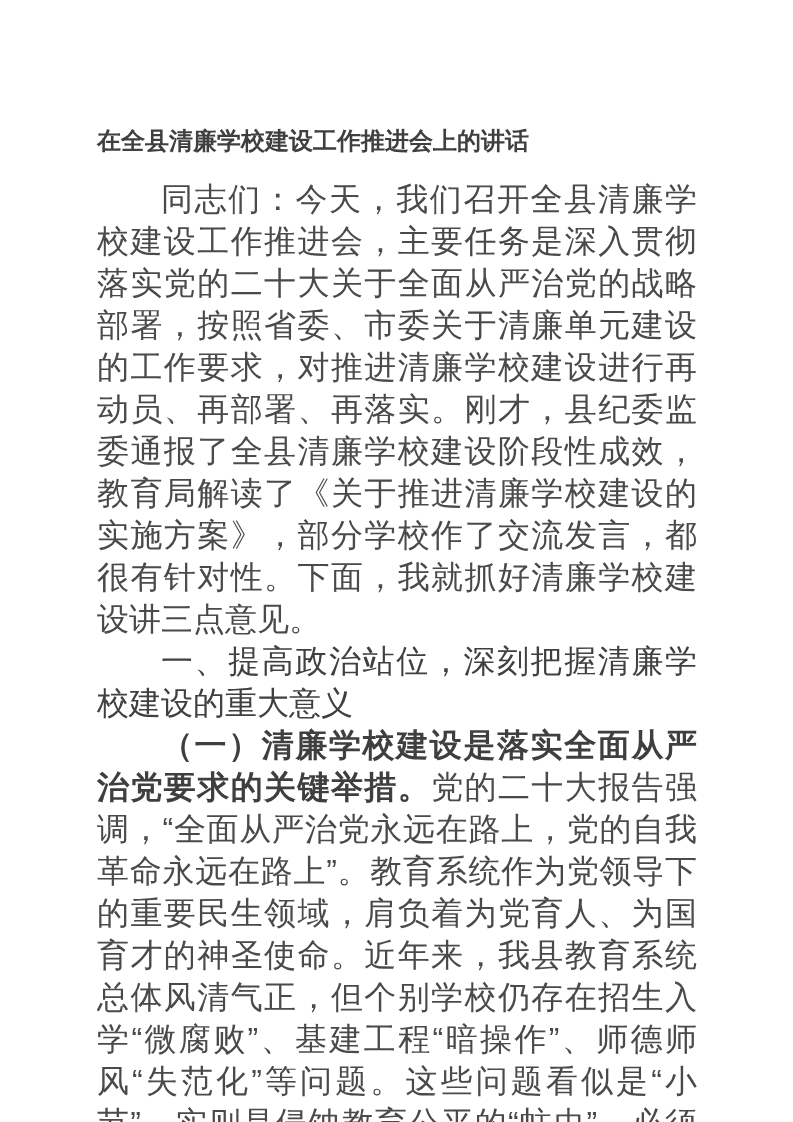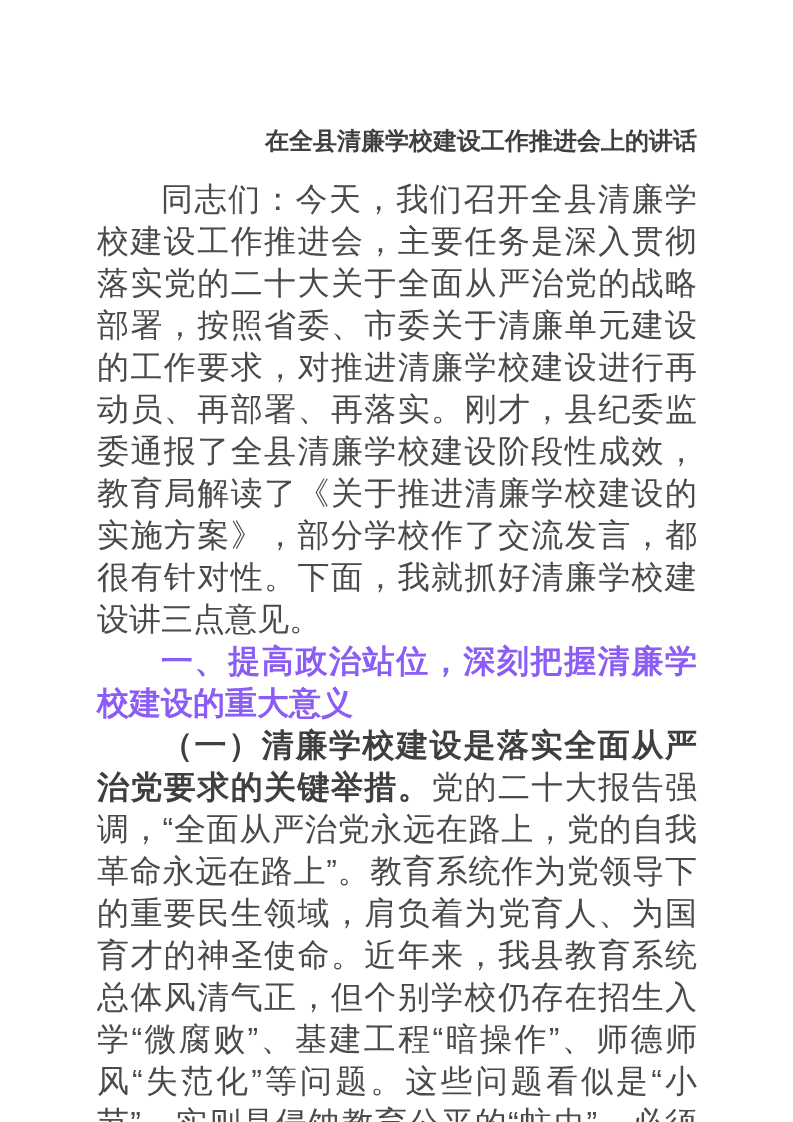--- a/index.html
+++ b/index.html
@@ -19,36 +19,36 @@
   .content {
     box-sizing: border-box;
     width: 100%;
     padding: 120px 96px 0 97px;
   }
   .doc-title {
     margin: 0 0 16px 0;
     font-size: 24px;
     line-height: 42px;
     font-weight: bold;
-    text-align: right;
+    text-align: left;
     color: #3f3f3f;
     letter-spacing: 0;
   }
   .para {
     margin: 0;
     font-size: 32px;
     line-height: 42px;
     color: #4a4a4a;
     text-align: justify;
     text-indent: 2em;
     word-break: break-all;
   }
   .para.heading {
-    font-weight: bold;
-    color: #8b5cf6;
+    font-weight: normal;
+    color: #404040;
   }
   .para .lead {
     font-weight: bold;
     color: #3f3f3f;
   }
 </style>
 </head>
 <body>
 
 <div class="page">

